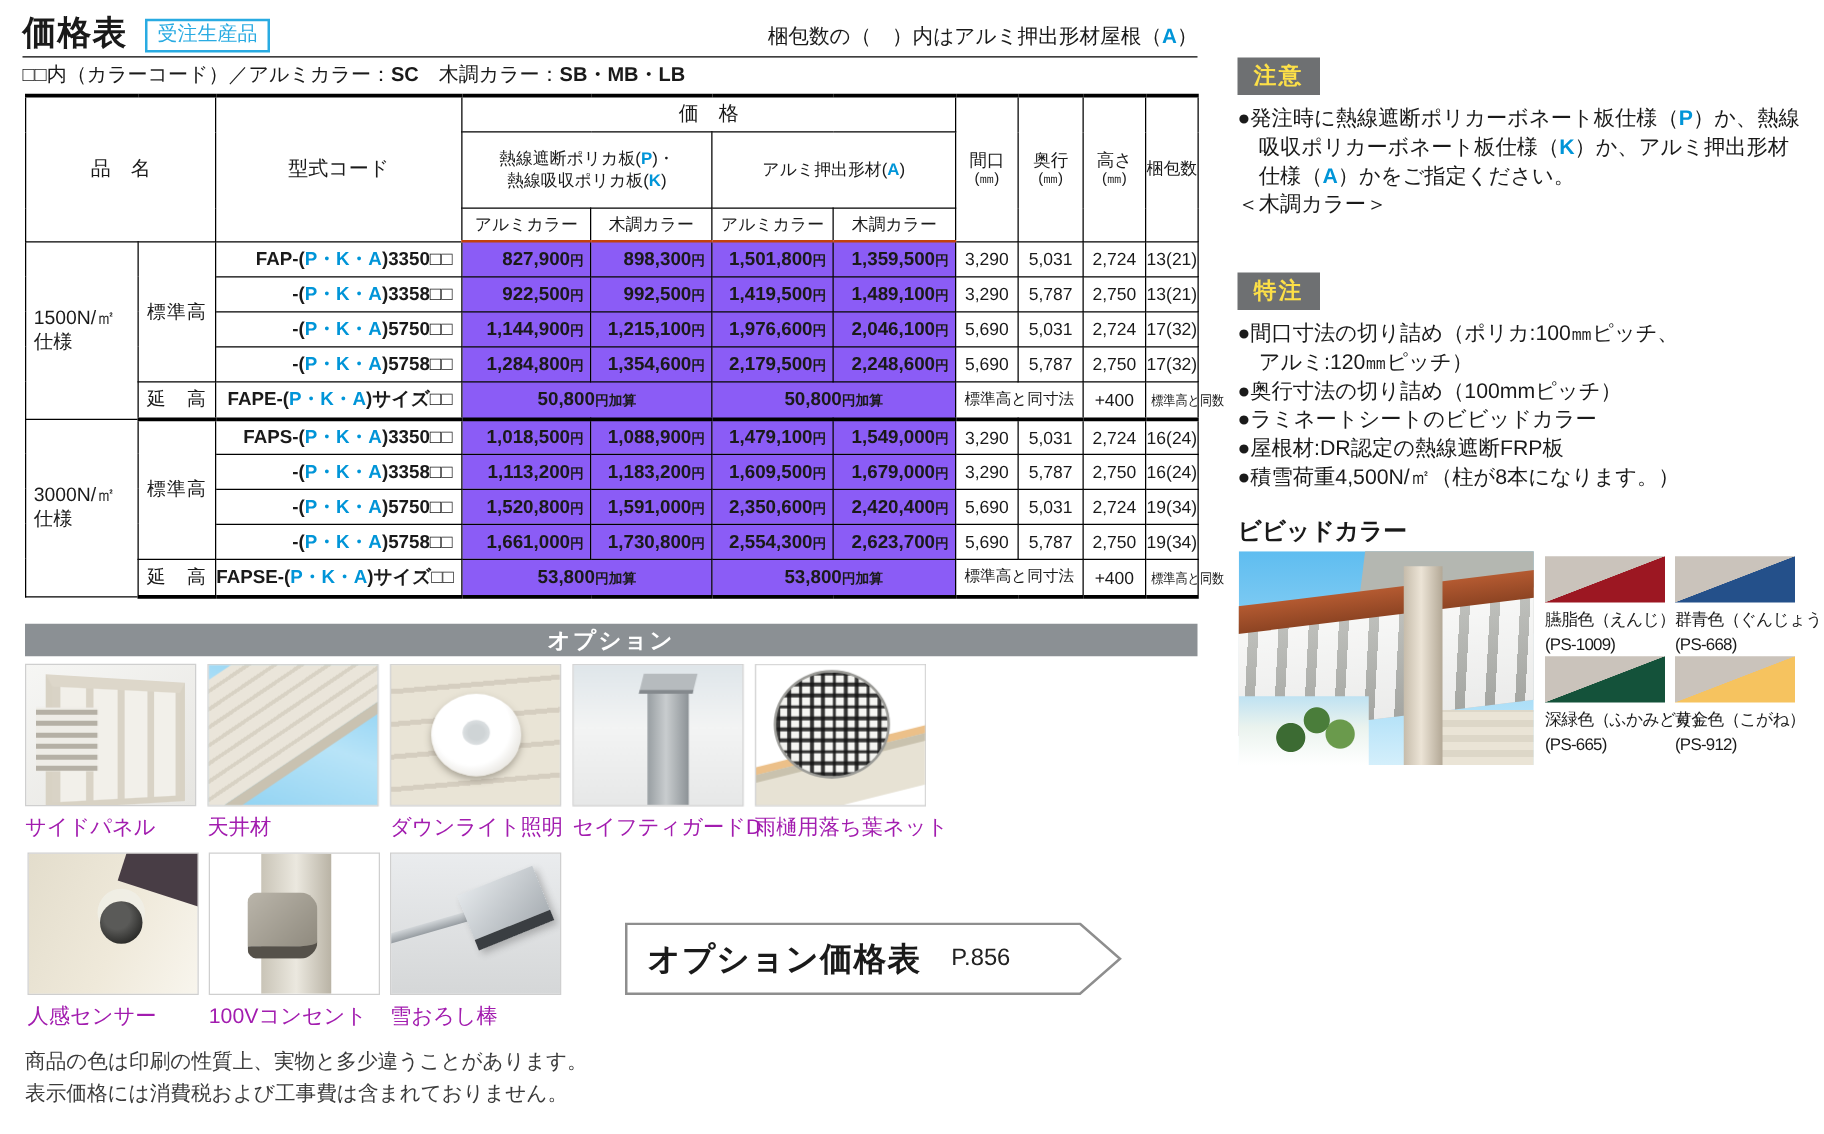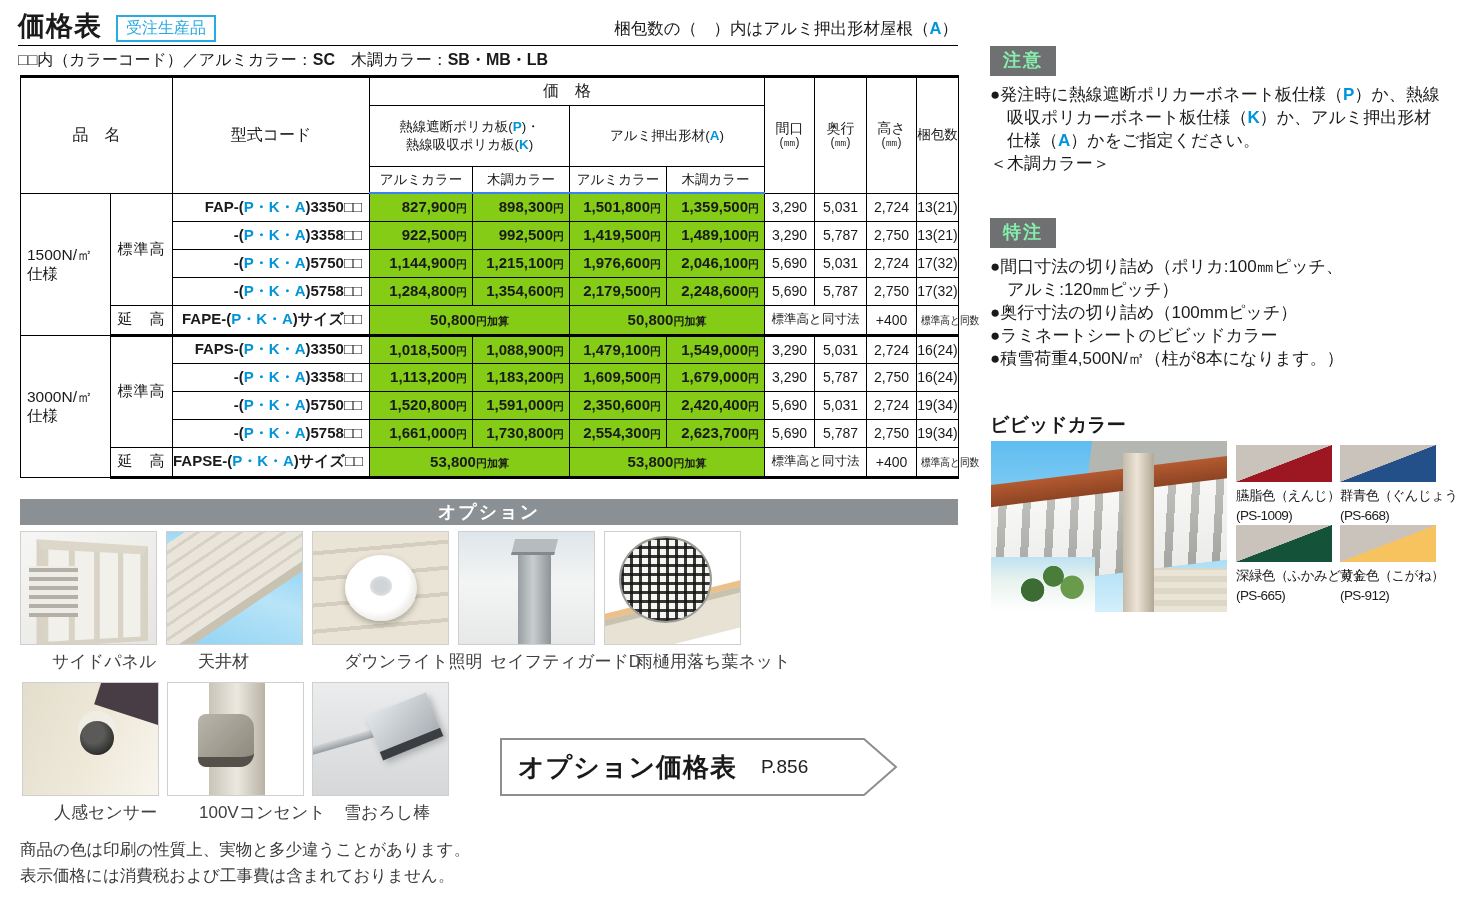--- a/index.html
+++ b/index.html
@@ -17,52 +17,52 @@
     font-size:16px;line-height:20px;padding:1px 8px 2px;white-space:nowrap;}
   .top-note{position:absolute;left:0;top:18px;width:958px;text-align:right;font-size:16.5px;}
   .rule{position:absolute;left:18px;top:45px;width:940px;height:1px;background:#000;}
   .subtitle{position:absolute;left:18px;top:50px;font-size:16px;}
 
   
   table.price-table{position:absolute;left:20px;top:75px;width:938px;border-collapse:collapse;table-layout:fixed;}
   .price-table th,.price-table td{border:1px solid #000;padding:0;text-align:center;vertical-align:middle;
     font-weight:normal;overflow:visible;background:#fff;}
   .price-table thead tr:first-child th{border-top:3px solid #000;}
-  .price-table thead tr:last-child th{border-bottom:2px solid #3b82f6;}
+  .price-table thead tr:last-child th{border-bottom:2px solid #c2410c;}
   th.h-main{font-size:16px;}
   th.h-price{font-size:16px;height:27px;}
   th.h-mat{font-size:13.5px;height:60px;line-height:1.3;}
   th.h-sub{font-size:13.5px;height:25px;}
   th.h-dim{font-size:14px;line-height:1.15;}
   th.h-dim .dim-sub{font-size:12px;}
   th.h-packs{font-size:13.5px;}
   tbody tr{height:28px;}
   tbody tr.ext{height:30px;}
   td.spec{text-align:left;padding-left:6px;font-size:15.5px;line-height:19px;}
   td.htype{font-size:15px;letter-spacing:1px;}
   td.code{text-align:right;padding-right:7px;font-size:15px;font-weight:bold;white-space:nowrap;}
-  td.price{text-align:right;padding-right:5px;background:#84cc16;font-weight:bold;font-size:15px;white-space:nowrap;}
+  td.price{text-align:right;padding-right:5px;background:#8b5cf6;font-weight:bold;font-size:15px;white-space:nowrap;}
   td.price .unit{font-size:11px;}
   td.price.add{text-align:center;padding-right:0;}
   td.dim{font-size:14px;}
   td.note{font-size:12.5px;}
   .squeeze{display:inline-block;transform:scaleX(.88);transform-origin:center;font-size:11px;white-space:nowrap;}
   tr.group-end td{border-bottom:3px solid #000;}
   tr.table-end td{border-bottom:3px solid #000;}
 
   
   .options{position:absolute;left:20px;top:499px;width:938px;height:330px;}
   .opt-bar{height:26px;background:#8b9094;color:#fff;font-size:18px;font-weight:bold;
     text-align:center;line-height:26px;letter-spacing:2px;}
   .opt-row{position:absolute;left:0;display:flex;gap:9px;}
   .opt-row-1{top:32px;}
   .opt-row-2{top:183px;left:2px;gap:8px;}
   .opt-item{margin:0;width:137px;flex:none;}
   .opt-img{width:137px;height:114px;position:relative;overflow:hidden;border:1px solid #cfcfcf;box-sizing:border-box;background:#eee;}
-  .opt-item figcaption{font-size:17px;margin-top:5px;white-space:nowrap;color:#404040;margin-left:32px;}
+  .opt-item figcaption{font-size:17px;margin-top:5px;white-space:nowrap;color:#a21caf;}
 
   .kind-side-panel{background:linear-gradient(145deg,#f6f6f4 0%,#e6e5e1 100%);}
   .kind-side-panel::before{content:"";position:absolute;left:12%;top:10%;width:80%;height:78%;
     background:repeating-linear-gradient(90deg,#d9d3c6 0 6px,#f2f0ea 6px 26px);
     border:5px solid #d8d2c4;border-top:9px solid #ddd7ca;transform:perspective(300px) rotateY(20deg);}
   .kind-side-panel::after{content:"";position:absolute;left:6%;top:30%;width:36%;height:46%;
     background:repeating-linear-gradient(0deg,#b5b0a5 0 4px,#eeece6 4px 9px);}
   .kind-ceiling{background:linear-gradient(200deg,#7ecbf2 0%,#b8e4f8 50%,#8fd2f2 100%);}
   .kind-ceiling::before{content:"";position:absolute;left:-40%;top:-25%;width:190%;height:80%;
     background:repeating-linear-gradient(0deg,#eae5da 0 9px,#d8d2c4 9px 12px);
@@ -118,21 +118,21 @@
   .price-link svg{position:absolute;left:0;top:0;width:398px;height:58px;}
   .pl-text{position:absolute;left:18px;top:0;height:58px;display:flex;align-items:center;gap:24px;}
   .pl-label{font-size:26px;font-weight:bold;letter-spacing:1px;}
   .pl-page{font-size:19px;color:#222;}
 
   
   .foot-notes{position:absolute;left:20px;top:836px;font-size:16.5px;line-height:26px;color:#3b3b3b;}
 
   
   .right-col{position:absolute;left:990px;top:46px;width:469px;height:860px;}
-  .badge{display:inline-block;background:#6e7072;color:#86efac;font-size:18px;font-weight:bold;
+  .badge{display:inline-block;background:#6e7072;color:#fde047;font-size:18px;font-weight:bold;
     padding:2px 13px 4px;letter-spacing:2px;}
   .notice{position:absolute;left:0;top:0;}
   .custom{position:absolute;left:0;top:172px;}
   .bullets{margin-top:7px;font-size:17px;line-height:23px;}
   .bullet-line{white-space:nowrap;}
   .bullet-line.indent{padding-left:17px;}
   .vivid-title{position:absolute;left:0;top:366px;font-size:19px;font-weight:bold;}
   .vivid-photo{position:absolute;left:1px;top:395px;width:236px;height:171px;overflow:hidden;}
   .vp{position:absolute;}
   .vp-sky{inset:0;background:linear-gradient(180deg,#5fbdf0 0%,#9fd9f6 60%,#d4effb 100%);}
@@ -409,20 +409,21 @@
           <div class="bullet-line"><span>＜木調カラー＞</span></div>
         </div>
     </div>
     <div class="custom">
       <span class="badge">特注</span>
       <div class="bullets">
           <div class="bullet-line"><span>●間口寸法の切り詰め（ポリカ:100㎜ピッチ、</span></div>
           <div class="bullet-line indent"><span>アルミ:120㎜ピッチ）</span></div>
           <div class="bullet-line"><span>●奥行寸法の切り詰め（100mmピッチ）</span></div>
           <div class="bullet-line"><span>●ラミネートシートのビビッドカラー</span></div>
+          <div class="bullet-line"><span>●屋根材:DR認定の熱線遮断FRP板</span></div>
           <div class="bullet-line"><span>●積雪荷重4,500N/㎡（柱が8本になります。）</span></div>
         </div>
     </div>
     <div class="vivid-title">ビビッドカラー</div>
     <div class="vivid-photo">
       <div class="vp vp-sky"></div>
       <div class="vp vp-wall"></div>
       <div class="vp vp-roof"></div>
       <div class="vp vp-beam"></div>
       <div class="vp vp-garden"></div>

